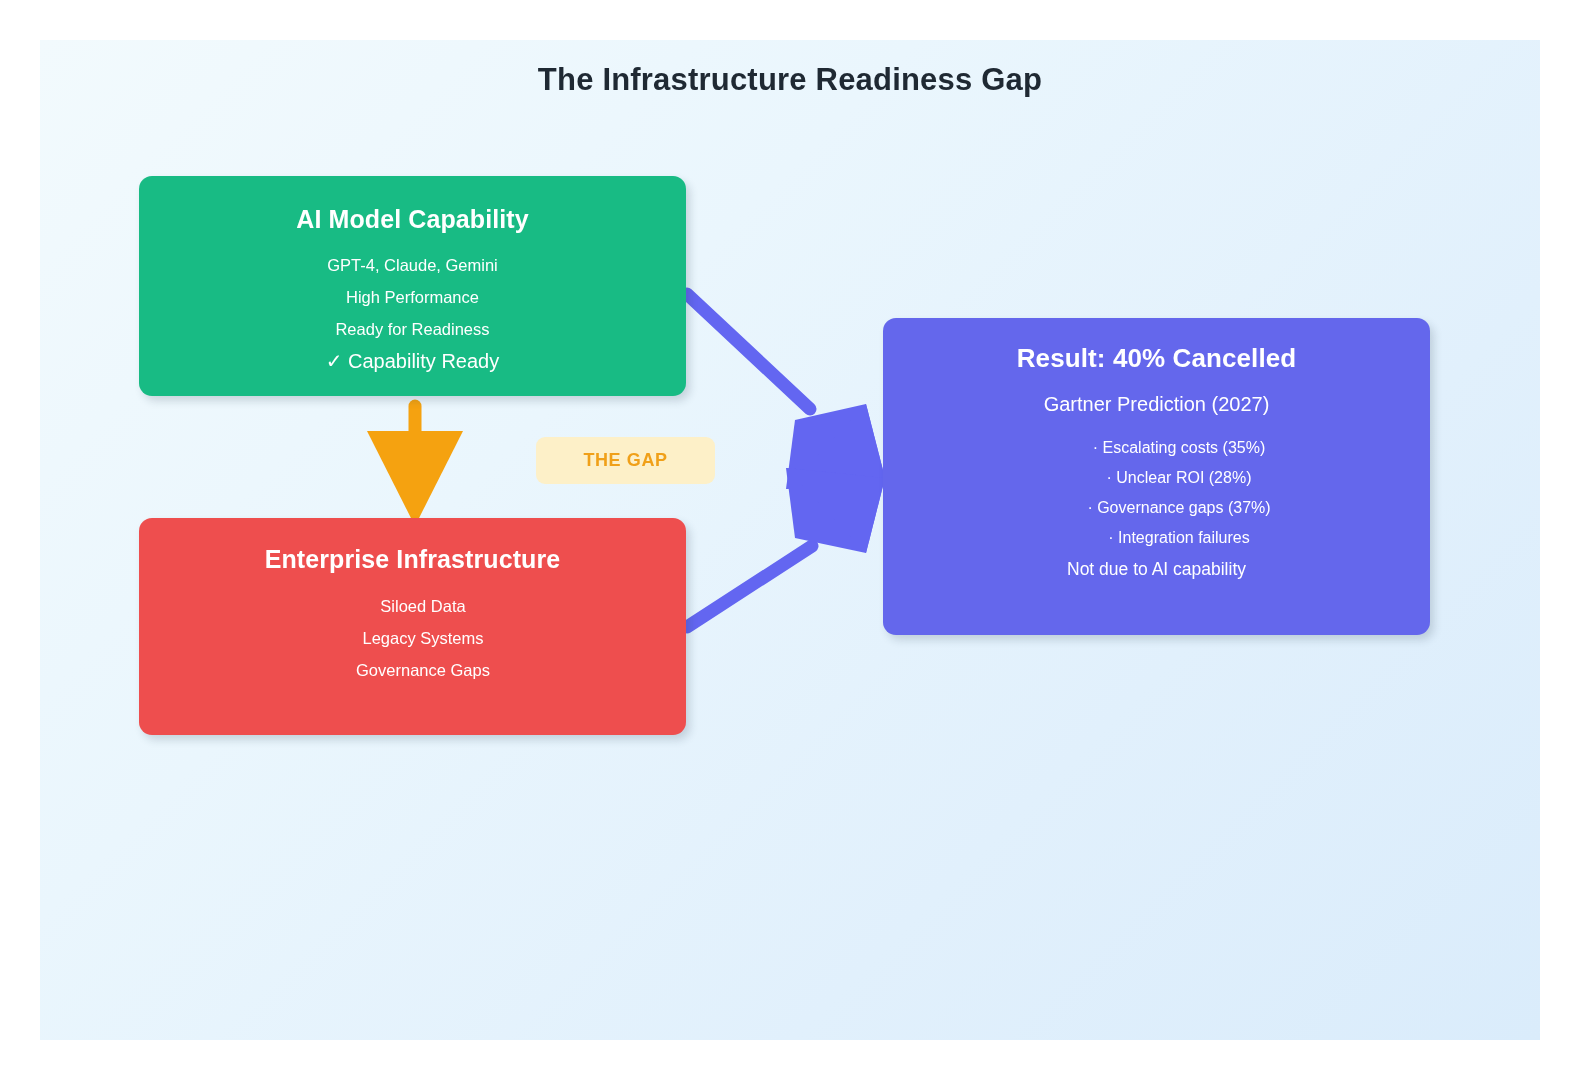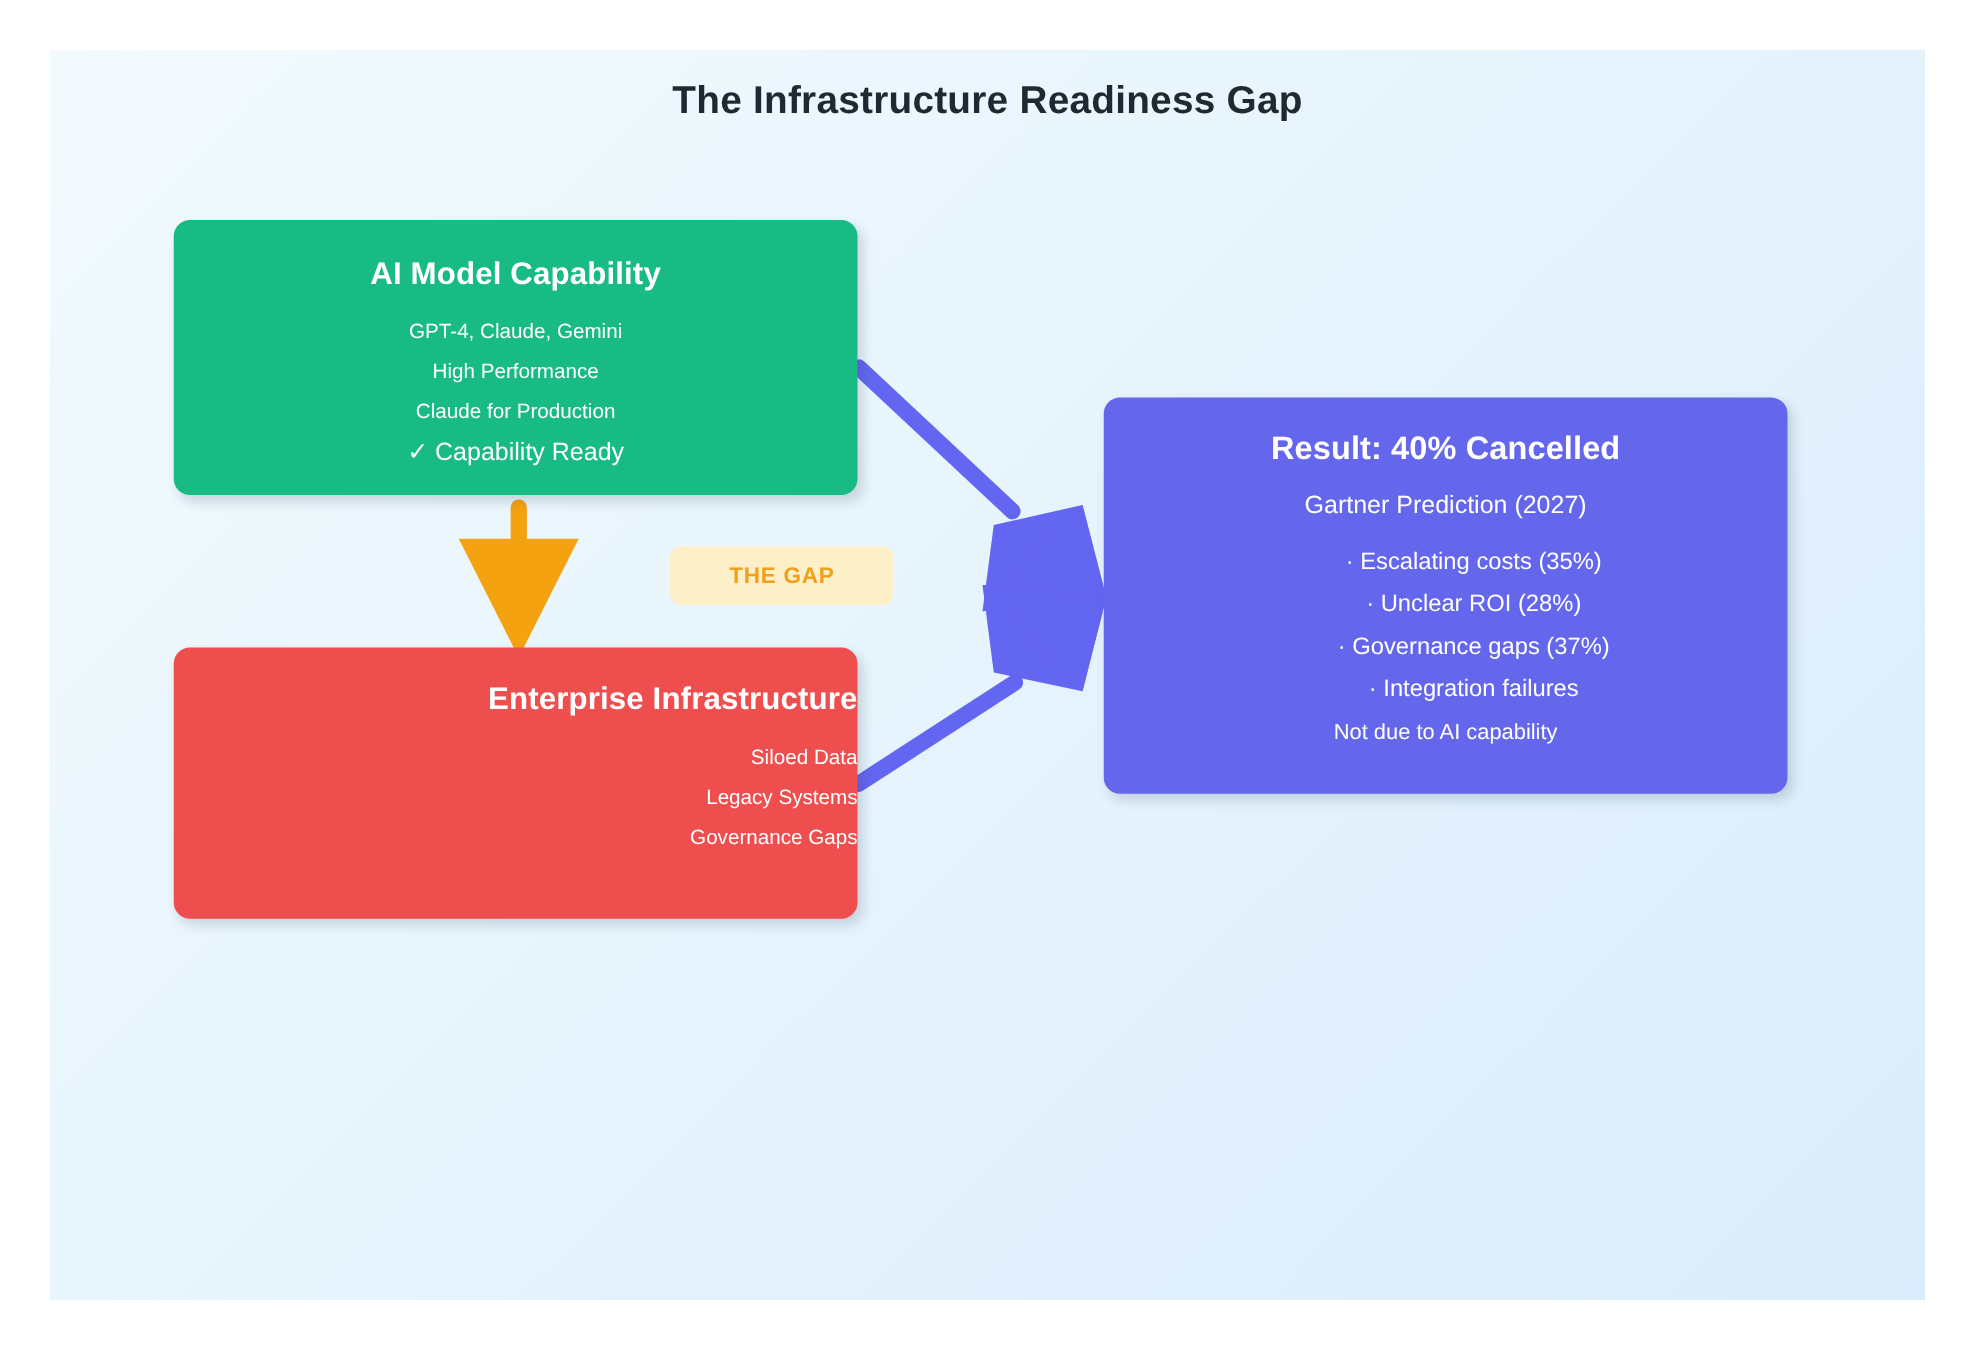--- a/index.html
+++ b/index.html
@@ -65,37 +65,36 @@
   #node-capability .node-title { margin-top: 29px; }
   #node-capability .node-line { margin-top: 22px; }
   #node-capability .node-line + .node-line { margin-top: 13px; }
   #node-capability .node-status { margin-top: 10px; }
 
   
   #node-infrastructure {
     left: 139px; top: 518px;
     width: 547px; height: 217px;
     background: #ee4e4e;
-    text-align: right;
   }
   #node-infrastructure .node-title { margin-top: 27px; }
   #node-infrastructure .node-line { margin-top: 23px; padding-left: 21px; }
   #node-infrastructure .node-line + .node-line { margin-top: 13px; }
   #node-infrastructure .node-status { margin-top: 9px; }
 
   
   #node-result {
     left: 883px; top: 318px;
     width: 547px; height: 317px;
     background: #6467ec;
   }
   #node-result .node-title { margin-top: 25px; font-size: 26px; }
   #node-result .node-sub { margin-top: 19px; font-size: 20px; }
   #node-result .bullets { margin-top: 23px; }
-  #node-result .bullet { font-size: 19px; margin-top: 12px; white-space: nowrap; padding-left: 45px; }
+  #node-result .bullet { font-size: 16px; margin-top: 12px; white-space: nowrap; padding-left: 45px; }
   #node-result .bullet:first-child { margin-top: 0; }
   #node-result .node-foot { margin-top: 12px; font-size: 17.5px; }
 
   
   #gap-badge {
     position: absolute;
     left: 536px; top: 437px;
     width: 179px; height: 47px;
     background: #fdf0c8;
     border-radius: 9px;
@@ -135,21 +134,21 @@
       <line x1="687" y1="627" x2="812" y2="546" stroke="#6366f1" stroke-width="13" stroke-linecap="round"></line>
       <polygon points="866,553 795,538 786,468 885,478" fill="#6366f1"></polygon>
       <polygon points="866,553 786,468 885,478" fill="#6366f1"></polygon>
     </g>
   </svg>
 
   <div class="node" id="node-capability">
     <div class="node-title">AI Model Capability</div>
     <div class="node-line">GPT-4, Claude, Gemini</div>
     <div class="node-line">High Performance</div>
-    <div class="node-line">Claude for Production</div>
+    <div class="node-line">Ready for Readiness</div>
     <div class="node-status">✓ Capability Ready</div>
   </div>
 
   <div class="node" id="node-infrastructure">
     <div class="node-title">Enterprise Infrastructure</div>
     <div class="node-line">Siloed Data</div>
     <div class="node-line">Legacy Systems</div>
     <div class="node-line">Governance Gaps</div>
   </div>
 

